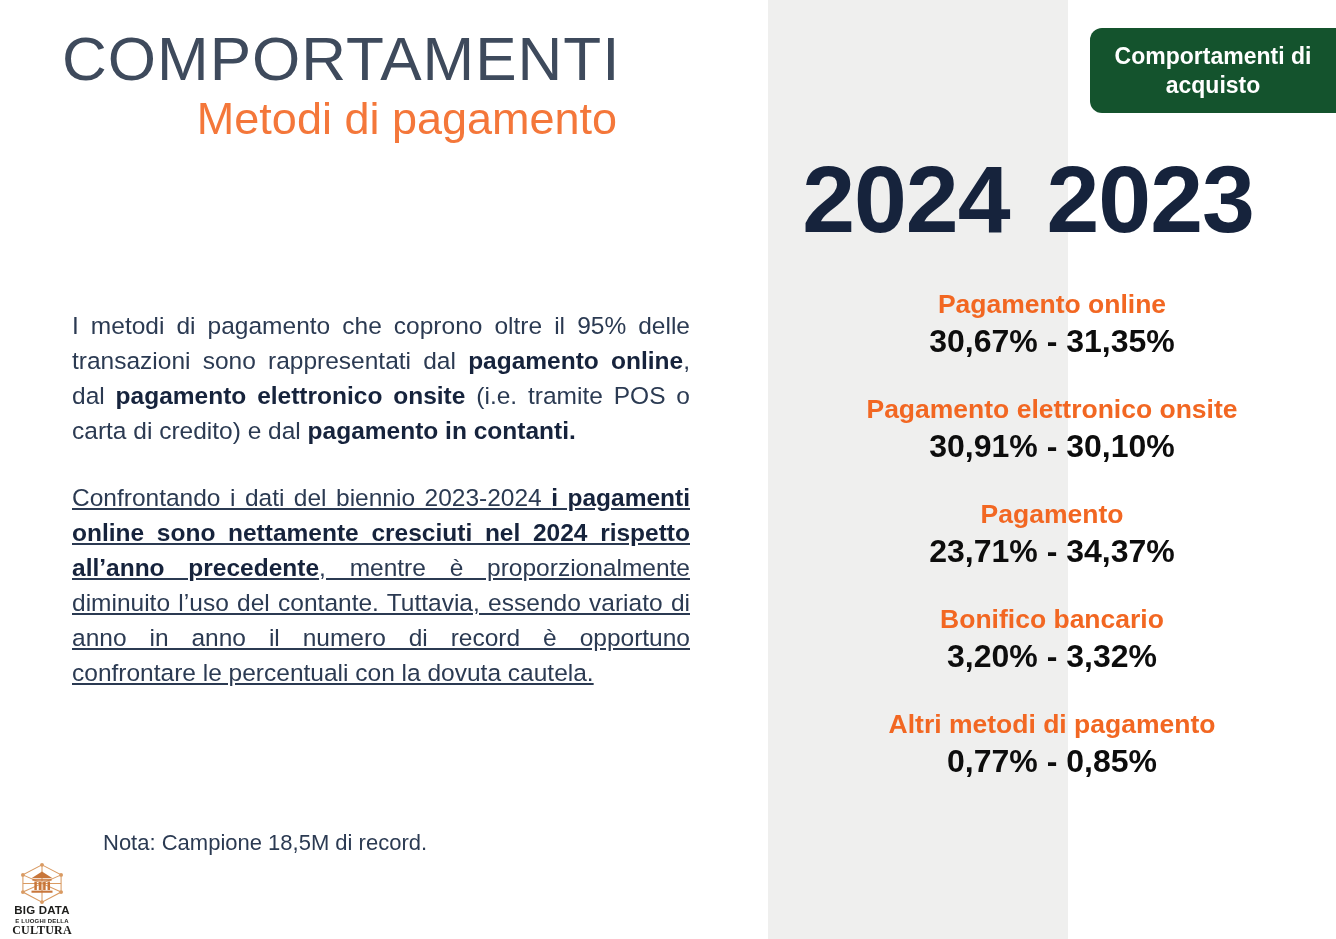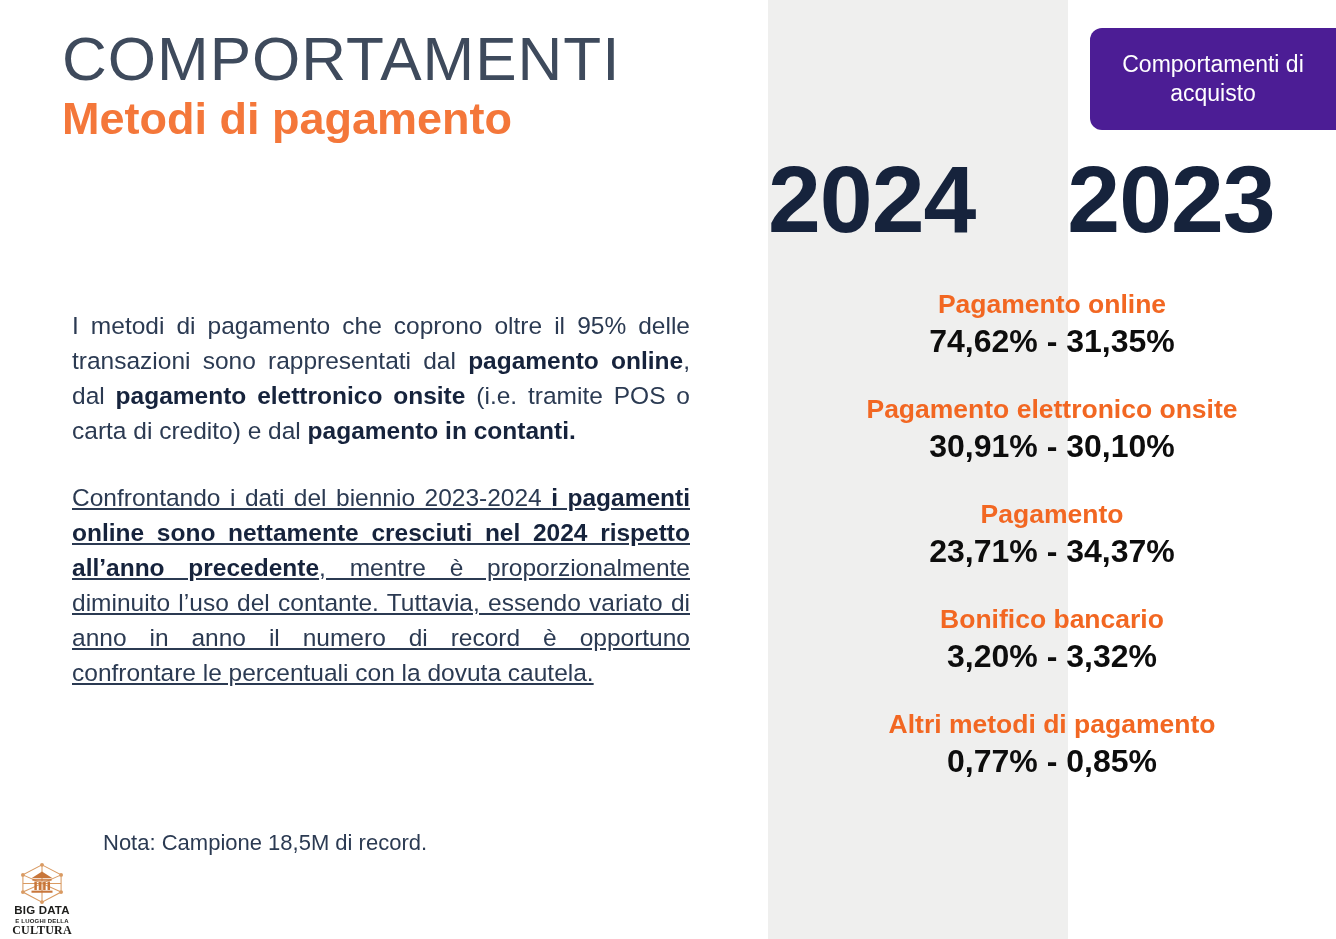--- a/index.html
+++ b/index.html
@@ -44,25 +44,26 @@
   .title-main {
     font-size: 62px;
     font-weight: 300;
     letter-spacing: 1px;
     color: #3e4a5c;
     line-height: 1.05;
     white-space: nowrap;
   }
   .title-sub {
     font-size: 45px;
-    font-weight: 700;
+    font-weight: 400;
     color: #f4773a;
     line-height: 1.15;
     margin-top: 2px;
     white-space: nowrap;
+    text-align: center;
   }
 
   .body-text {
     position: absolute;
     left: 72px;
     top: 308px;
     width: 618px;
     color: #2b3a52;
     font-size: 24.5px;
     line-height: 35px;
@@ -141,43 +142,43 @@
     font-size: 21px;
     color: #a8b0bb;
   }
 
   
   .badge {
     position: absolute;
     left: 1090px;
     top: 28px;
     width: 246px;
-    height: 102px;
-    background: #4c1d95;
+    height: 85px;
+    background: #14532d;
     border-radius: 12px 0 0 12px;
     color: #ffffff;
     font-size: 23px;
-    font-weight: normal;
+    font-weight: bold;
     line-height: 29px;
     display: flex;
     align-items: center;
     justify-content: center;
     text-align: center;
     box-sizing: border-box;
     padding: 0 14px;
   }
 
   .years {
     position: absolute;
     left: 768px;
     top: 152px;
     width: 520px;
     display: flex;
-    justify-content: flex-start;
-    gap: 92px;
+    justify-content: center;
+    gap: 37px;
   }
   .year {
     font-size: 95px;
     font-weight: bold;
     color: #16233c;
     letter-spacing: -1px;
     line-height: 1;
   }
 
   .stats {
@@ -264,21 +265,21 @@
 <div class="badge">Comportamenti di acquisto</div>
 
 <div class="years">
   <div class="year">2024</div>
   <div class="year">2023</div>
 </div>
 
 <div class="stats">
   <div class="stat-row">
     <div class="stat-label">Pagamento online</div>
-    <div class="stat-values">74,62% - 31,35%</div>
+    <div class="stat-values">30,67% - 31,35%</div>
   </div>
   <div class="stat-row">
     <div class="stat-label">Pagamento elettronico onsite</div>
     <div class="stat-values">30,91% - 30,10%</div>
   </div>
   <div class="stat-row">
     <div class="stat-label">Pagamento</div>
     <div class="stat-values">23,71% - 34,37%</div>
   </div>
   <div class="stat-row">

